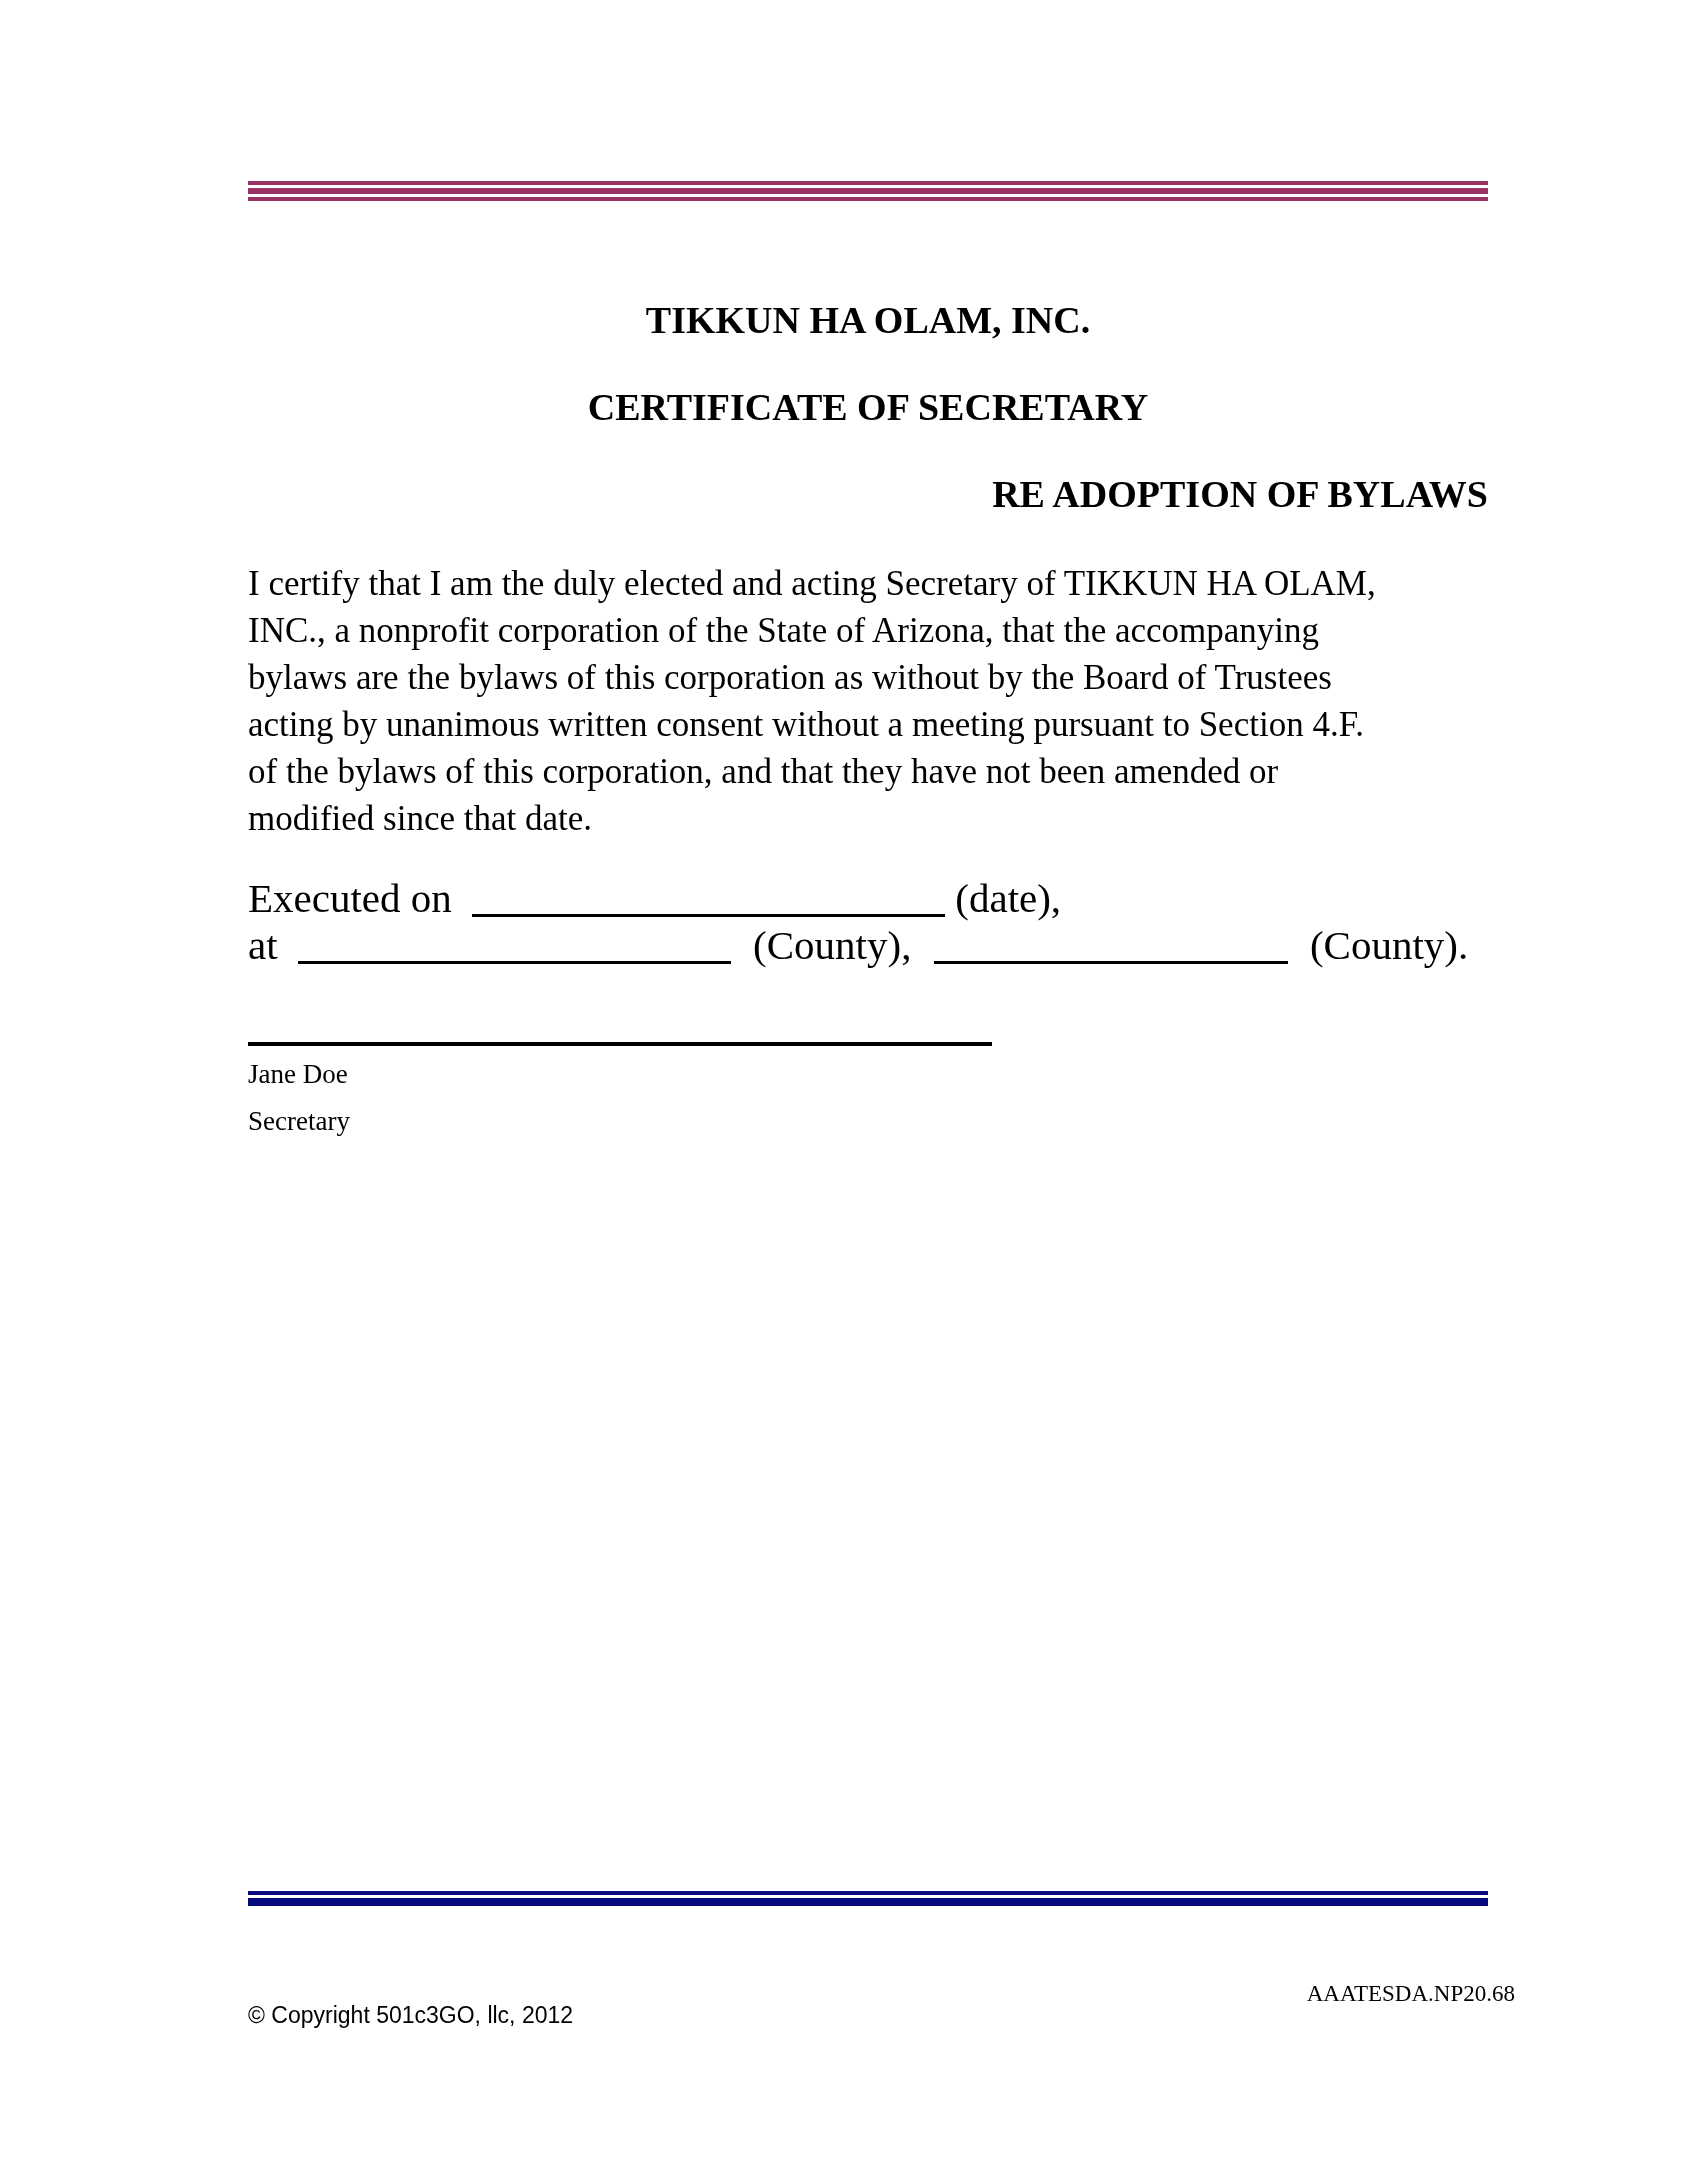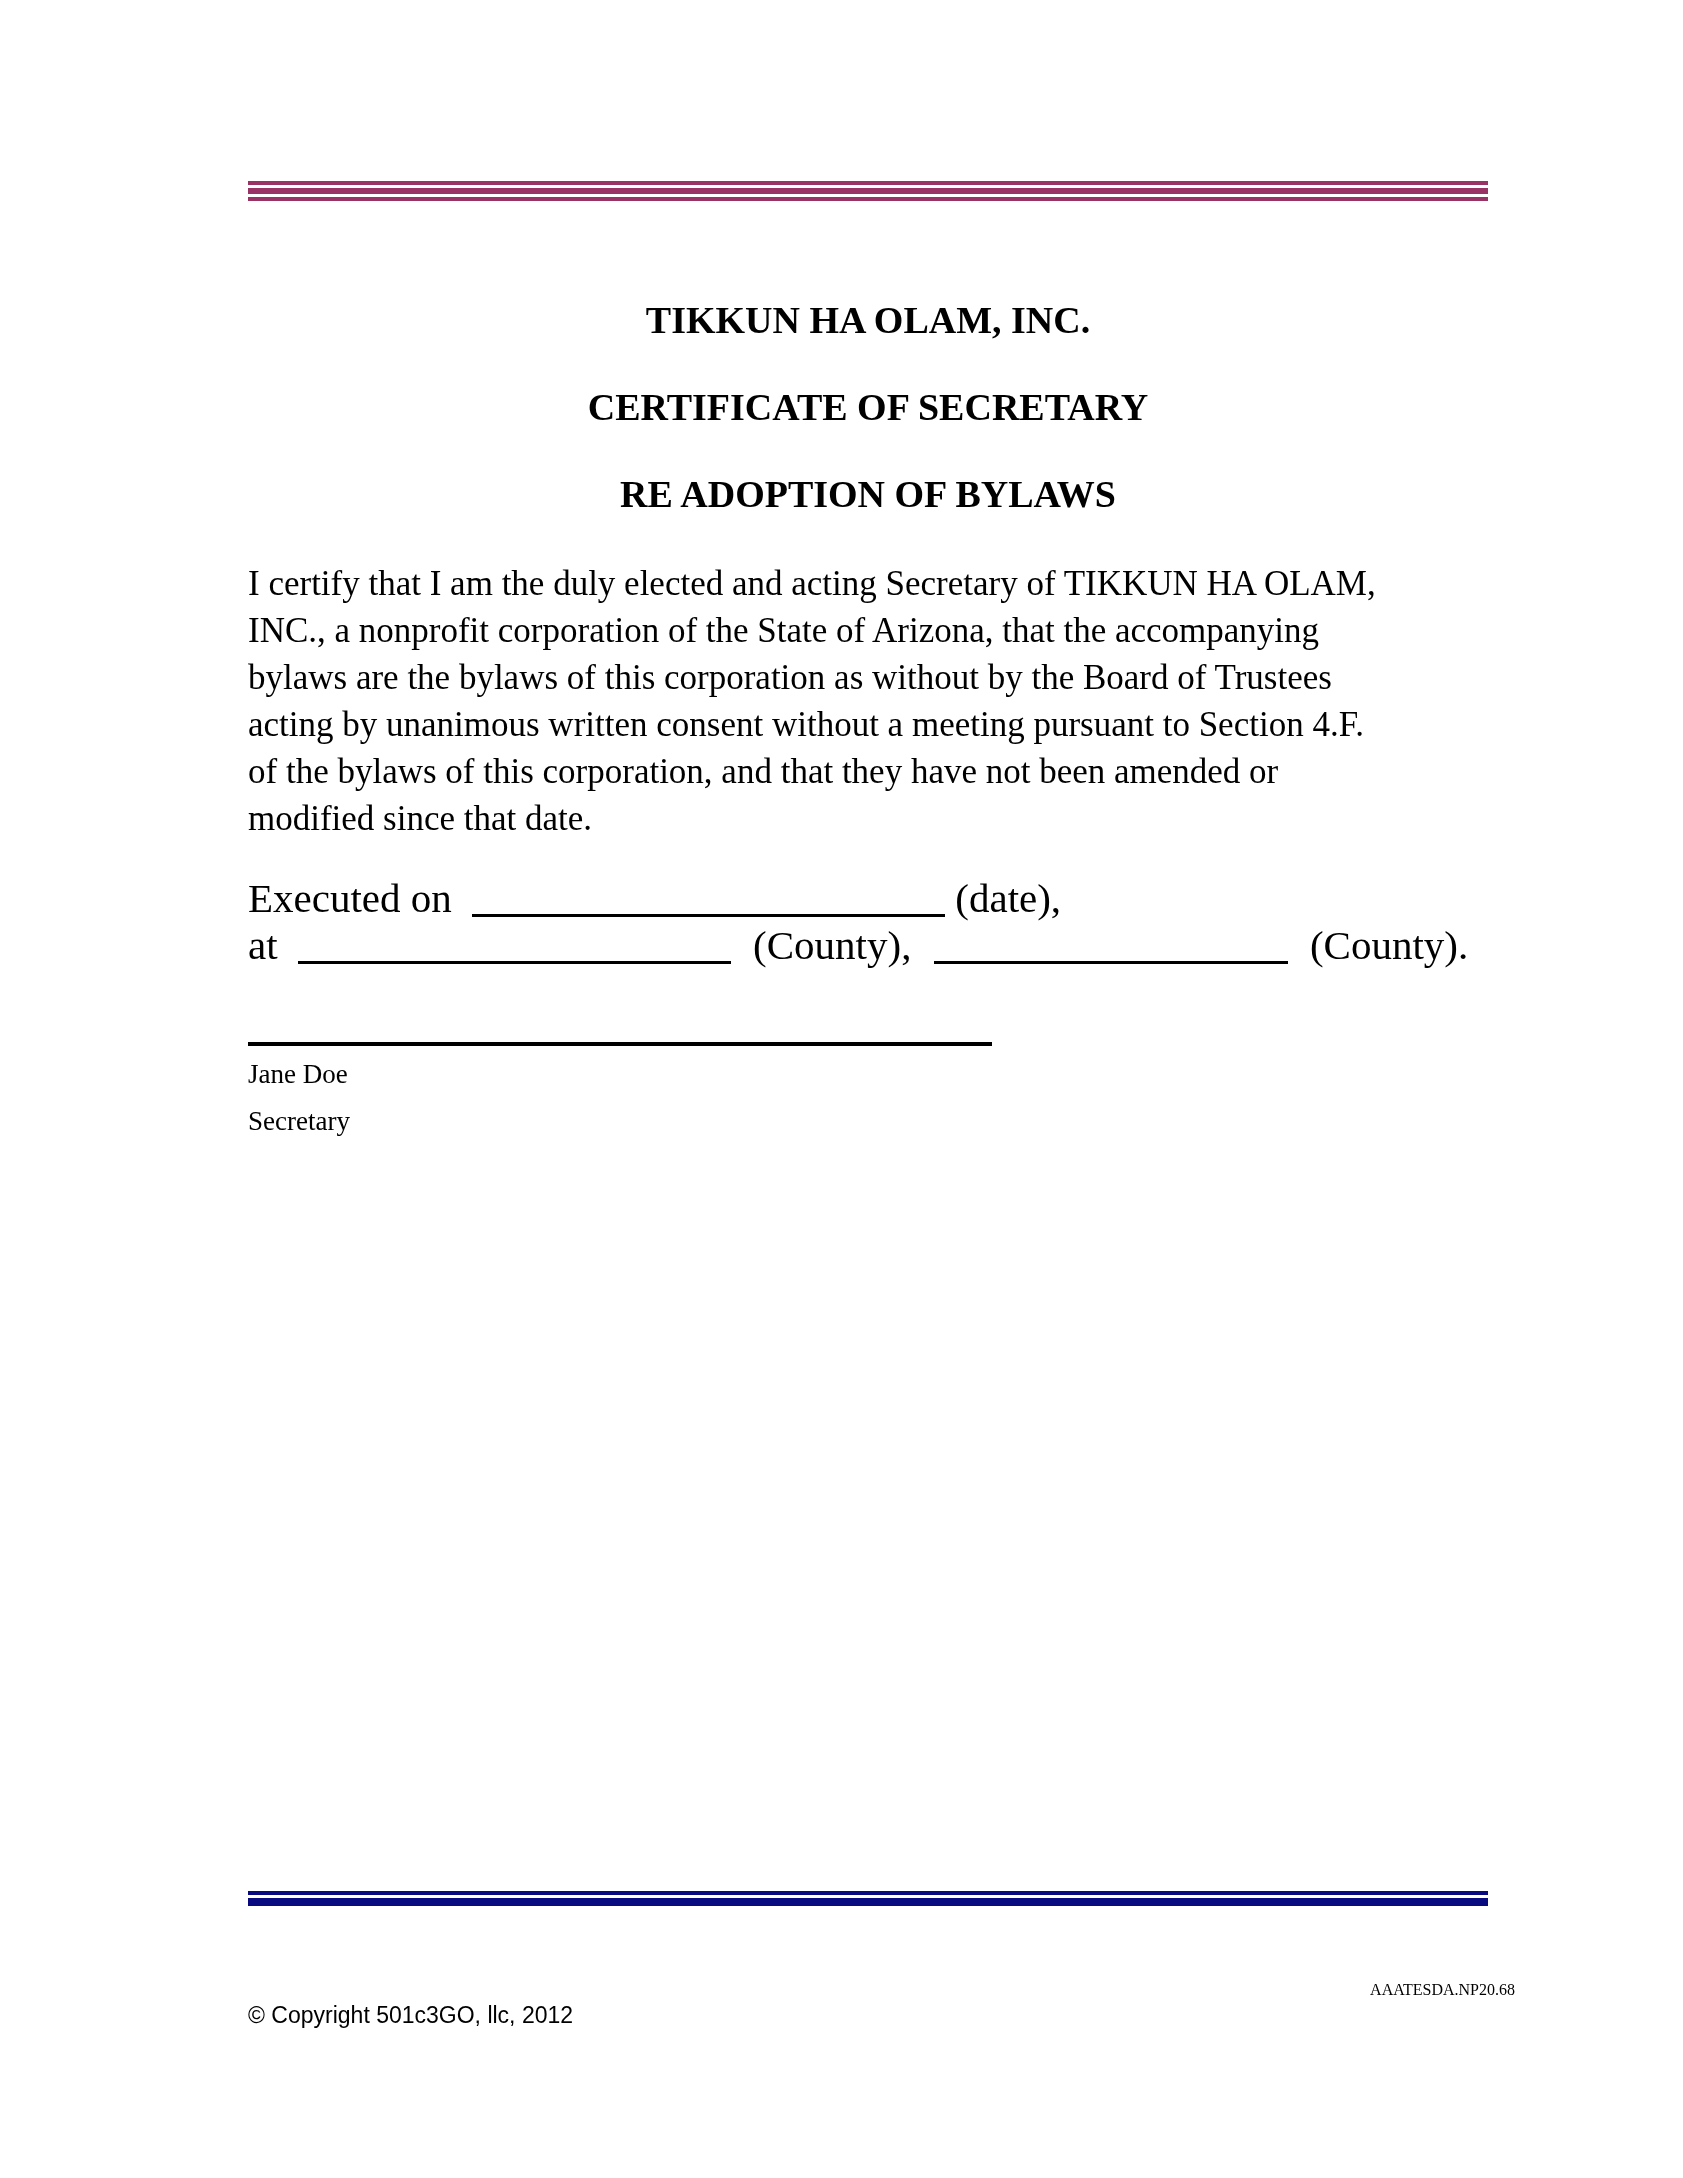--- a/index.html
+++ b/index.html
@@ -44,21 +44,21 @@
     left: 248px;
     width: 1240px;
     text-align: center;
     font-weight: bold;
     font-size: 38px;
     line-height: 47px;
     white-space: nowrap;
   }
   .h1 { top: 297px; }
   .h2 { top: 384px; }
-  .h3 { top: 471px; }
+  .h3 { top: 471px; text-align: right; }
 
   
   .paragraph {
     position: absolute;
     left: 248px;
     top: 560px;
     width: 1287px;
     font-size: 35px;
     line-height: 47px;
   }
@@ -99,21 +99,21 @@
     top: 1051px;
     font-size: 27px;
     line-height: 47px;
   }
 
   
   .doc-code {
     position: absolute;
     right: 196px;
     top: 1981px;
-    font-size: 16px;
+    font-size: 23px;
     font-family: "Liberation Serif", "DejaVu Serif", serif;
   }
   .copyright {
     position: absolute;
     left: 248px;
     top: 2002px;
     font-size: 23px;
     font-family: Liberation Sans, sans-serif;
   }
 </style>

